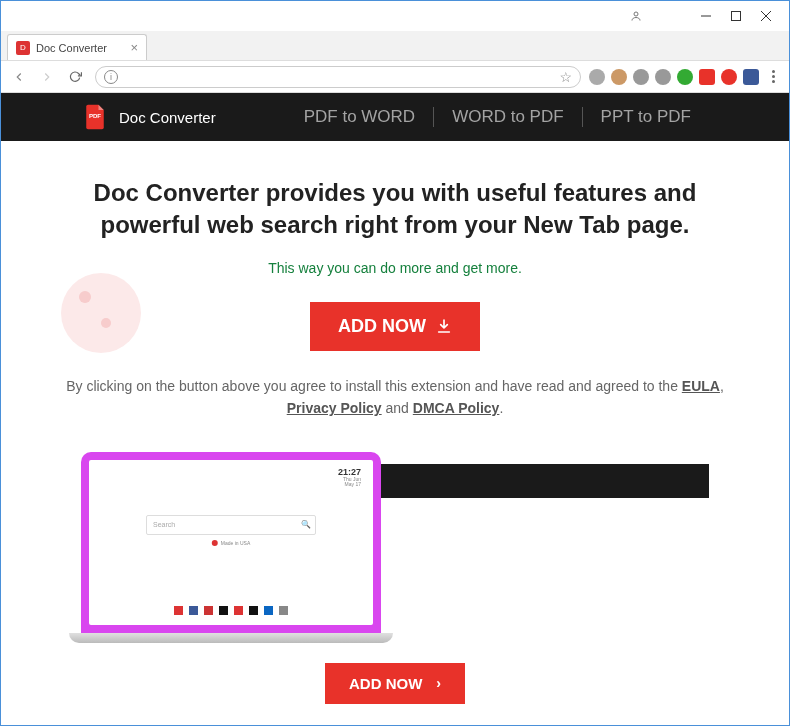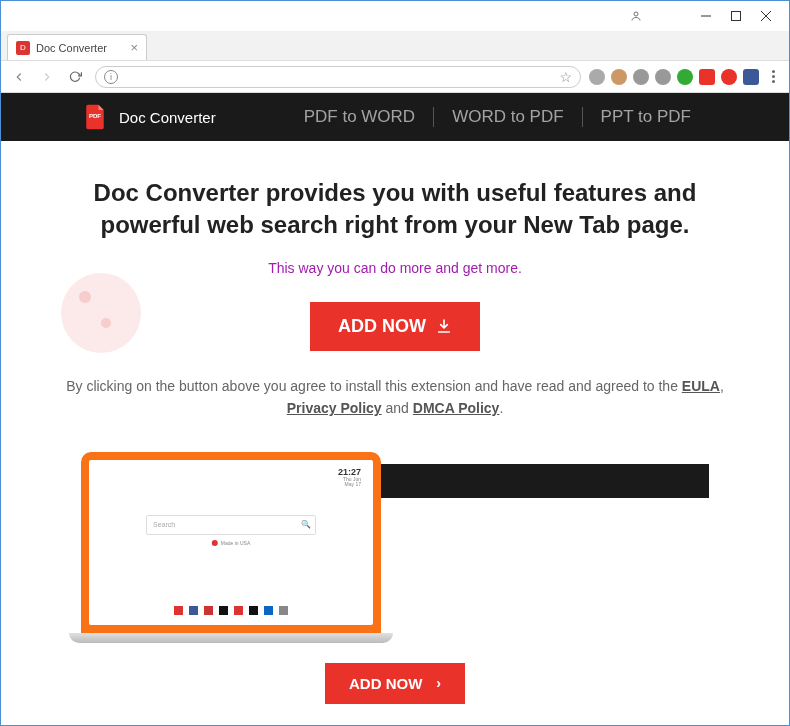--- a/index.html
+++ b/index.html
@@ -43,39 +43,39 @@
 .logo { display: flex; align-items: center; gap: 10px; }
 .logo-icon { width: 28px; height: 28px; }
 .logo-text { color: #fff; font-size: 15px; font-weight: 500; }
 .header-nav { margin-left: auto; display: flex; }
 .header-nav a { color: #a3a3a3; font-size: 17px; padding: 0 18px; border-right: 1px solid #555; text-decoration: none; }
 .header-nav a:last-child { border-right: none; }
 
 
 .hero { text-align: center; padding: 36px 60px 24px; position: relative; z-index: 1; }
 .hero h1 { font-size: 24px; font-weight: bold; color: #222; line-height: 1.35; margin-bottom: 18px; }
-.hero .sub { font-size: 14px; color: #a21caf; margin-bottom: 26px; }
+.hero .sub { font-size: 14px; color: #15803d; margin-bottom: 26px; }
 .cta { display: inline-flex; align-items: center; gap: 10px; background: #e8322a; color: #fff; font-size: 18px; font-weight: bold; padding: 14px 28px; border: none; cursor: pointer; }
 .cta svg { width: 16px; height: 16px; fill: #fff; }
 .disclaimer { font-size: 14px; color: #666; margin-top: 24px; line-height: 1.6; }
 .disclaimer a { color: #555; font-weight: bold; text-decoration: underline; }
 
 
 .steps-wrap { padding: 0 80px; margin-top: 20px; position: relative; z-index: 1; }
 .steps-banner { background: #1a1a1a; color: #fde047; padding: 0 22px; font-size: 15px; }
 .steps-banner .underline { text-decoration: underline; font-style: italic; font-weight: bold; }
 .steps-body { display: flex; gap: 30px; padding: 24px 0 10px; align-items:flex-start; }
 .steps-list { flex: 0 0 280px; }
 .step-row { display: flex; align-items: center; margin-bottom: 18px; font-size: 12px; }
 .step-label { background: #e4e4e4; padding: 6px 12px; font-weight: bold; color: #555; min-width: 62px; text-align:center; }
 .step-text { margin-left: 18px; color: #333; font-weight: bold; }
 
 
 .laptop { flex: 1; position: relative; max-width: 300px; margin-top: -70px; }
-.laptop-screen-outer { background: #f97316; border-radius: 10px 10px 0 0; padding: 8px; }
+.laptop-screen-outer { background: #d946ef; border-radius: 10px 10px 0 0; padding: 8px; }
 .laptop-screen { background: #fff; height: 165px; border-radius: 2px; position: relative; padding: 8px 12px; }
 .laptop-time { position:absolute; top:8px; right:12px; text-align:right; font-size:9px; font-weight:bold; color:#333; line-height:1;}
 .laptop-time small{font-size:5px;color:#888;font-weight:normal;display:block;}
 .laptop-search { position:absolute; top:55px; left:50%; transform:translateX(-50%); width:170px; height:20px; border:1px solid #ddd; border-radius:2px; display:flex;align-items:center;padding:0 6px;font-size:7px;color:#aaa;}
 .laptop-search::after{content:'🔍';position:absolute;right:4px;font-size:8px;color:#888;}
 .laptop-note{position:absolute;top:80px;left:50%;transform:translateX(-50%);font-size:5px;color:#888;display:flex;align-items:center;gap:3px;}
 .laptop-note::before{content:'';width:6px;height:6px;background:#d33;border-radius:50%;}
 .laptop-icons { position:absolute; bottom:10px; left:50%; transform:translateX(-50%); display:flex; gap:6px; }
 .laptop-icons span{width:9px;height:9px;display:block;}
 .laptop-base { height: 10px; background: linear-gradient(#e0e0e0,#bbb); border-radius: 0 0 14px 14px; margin: 0 -12px; }

